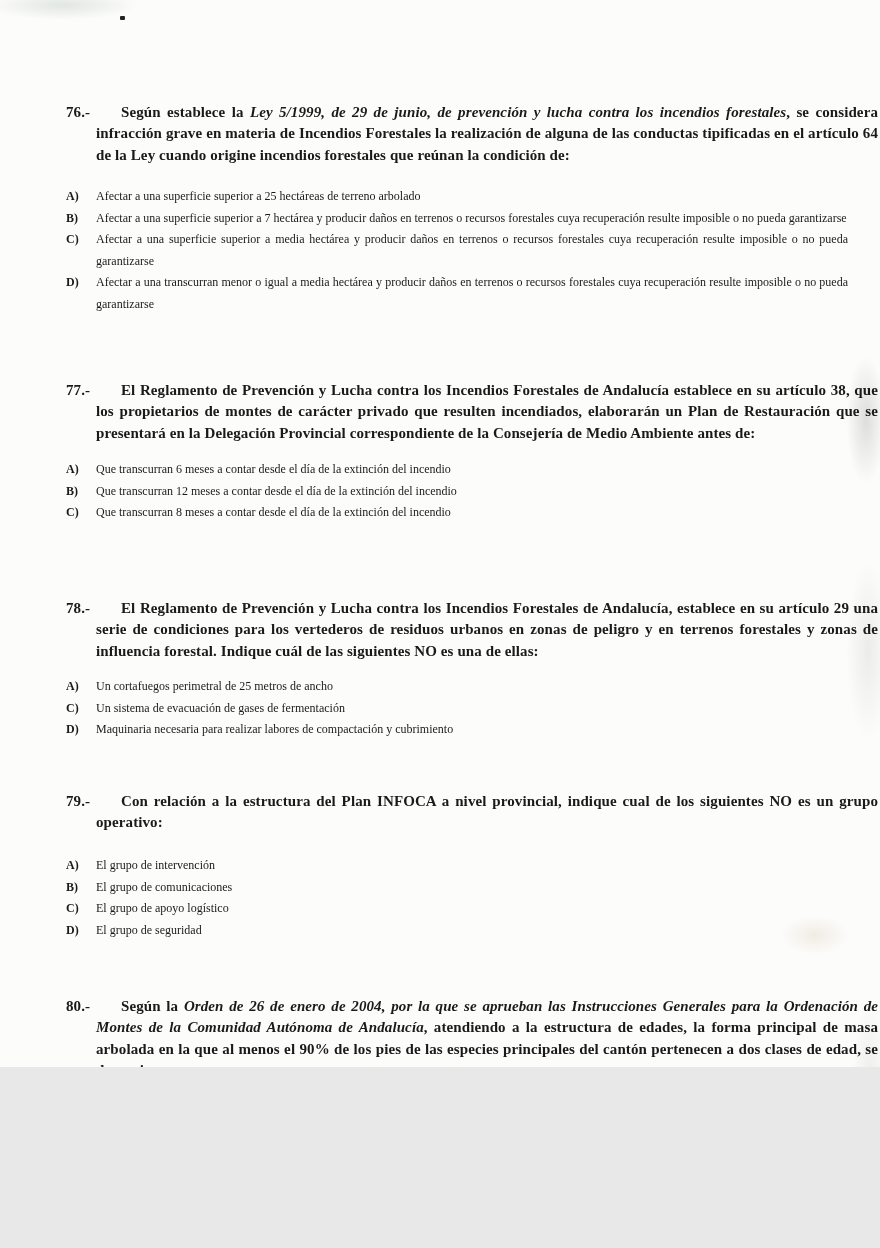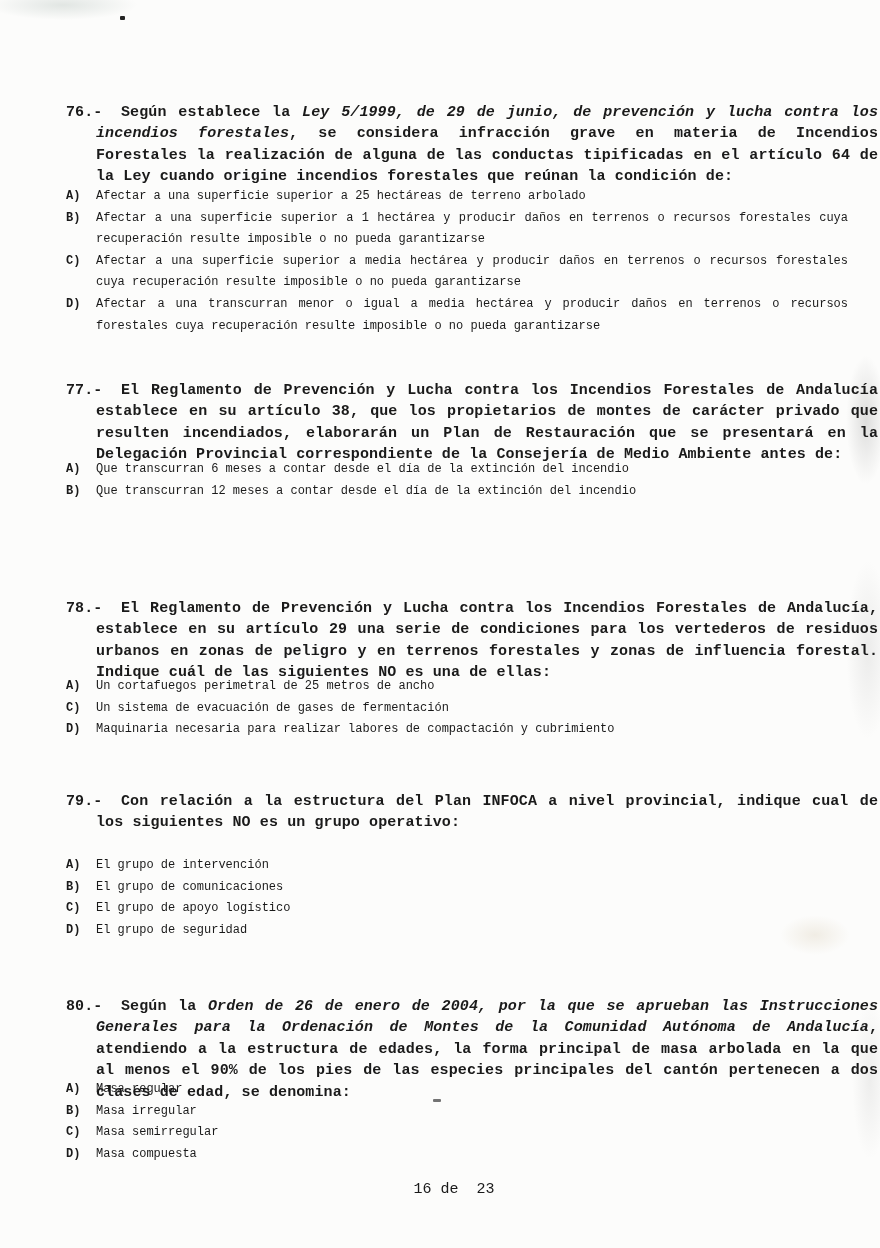--- a/index.html
+++ b/index.html
@@ -3,24 +3,24 @@
 <meta charset="utf-8">
 <style>
   html, body {
     margin: 0;
     padding: 0;
     background: #e8e8e8;
   }
   .page {
     position: relative;
     width: 880px;
-    height: 1248px;
+    height: 1067px;
     background: #fcfcfb;
     overflow: hidden;
-    font-family: Liberation Mono, monospace;
+    font-family: Liberation Serif, serif;
     color: #1a1a1a;
   }
   
   .artifact { position: absolute; pointer-events: none; }
   .smudge-top-left {
     left: -12px; top: -10px; width: 150px; height: 30px;
     background: radial-gradient(ellipse at center, rgba(175,188,182,0.35), rgba(175,188,182,0) 70%);
   }
   .speck-top {
     left: 120px; top: 16px; width: 5px; height: 4px;
@@ -106,31 +106,32 @@
   <div class="artifact speck-mid"></div>
   <div class="artifact edge-streak-1"></div>
   <div class="artifact edge-streak-2"></div>
   <div class="artifact edge-streak-3"></div>
   <div class="artifact edge-streak-4"></div>
 
   <section>
     <p class="q-head" style="top:87px"><span class="q-num">76.-</span><span><span>Según establece la </span><span class="seg-i">Ley 5/1999, de 29 de junio, de prevención y lucha contra los incendios forestales</span><span>, se considera infracción grave en materia de Incendios Forestales la realización de alguna de las conductas tipificadas en el artículo 64 de la Ley cuando origine incendios forestales que reúnan la condición de:</span></span></p>
     <ul class="opts" style="top:186px">
       <li><span class="opt-letter">A)</span><span>Afectar a una superficie superior a 25 hectáreas de terreno arbolado</span></li>
-      <li><span class="opt-letter">B)</span><span>Afectar a una superficie superior a 1 hectárea y producir daños en terrenos o recursos forestales cuya recuperación resulte imposible o no pueda garantizarse</span></li>
+      <li><span class="opt-letter">B)</span><span>Afectar a una superficie superior a 7 hectárea y producir daños en terrenos o recursos forestales cuya recuperación resulte imposible o no pueda garantizarse</span></li>
       <li><span class="opt-letter">C)</span><span>Afectar a una superficie superior a media hectárea y producir daños en terrenos o recursos forestales cuya recuperación resulte imposible o no pueda garantizarse</span></li>
       <li><span class="opt-letter">D)</span><span>Afectar a una transcurran menor o igual a media hectárea y producir daños en terrenos o recursos forestales cuya recuperación resulte imposible o no pueda garantizarse</span></li>
     </ul>
   </section>
 
   <section>
     <p class="q-head" style="top:365px"><span class="q-num">77.-</span><span><span>El Reglamento de Prevención y Lucha contra los Incendios Forestales de Andalucía establece en su artículo 38, que los propietarios de montes de carácter privado que resulten incendiados, elaborarán un Plan de Restauración que se presentará en la Delegación Provincial correspondiente de la Consejería de Medio Ambiente antes de:</span></span></p>
     <ul class="opts" style="top:459px">
       <li><span class="opt-letter">A)</span><span>Que transcurran 6 meses a contar desde el día de la extinción del incendio</span></li>
       <li><span class="opt-letter">B)</span><span>Que transcurran 12 meses a contar desde el día de la extinción del incendio</span></li>
+      <li><span class="opt-letter">C)</span><span>Que transcurran 8 meses a contar desde el día de la extinción del incendio</span></li>
     </ul>
   </section>
 
   <section>
     <p class="q-head" style="top:583px"><span class="q-num">78.-</span><span><span>El Reglamento de Prevención y Lucha contra los Incendios Forestales de Andalucía, establece en su artículo 29 una serie de condiciones para los vertederos de residuos urbanos en zonas de peligro y en terrenos forestales y zonas de influencia forestal. Indique cuál de las siguientes NO es una de ellas:</span></span></p>
     <ul class="opts" style="top:676px">
       <li><span class="opt-letter">A)</span><span>Un cortafuegos perimetral de 25 metros de ancho</span></li>
       <li><span class="opt-letter">C)</span><span>Un sistema de evacuación de gases de fermentación</span></li>
       <li><span class="opt-letter">D)</span><span>Maquinaria necesaria para realizar labores de compactación y cubrimiento</span></li>
     </ul>

